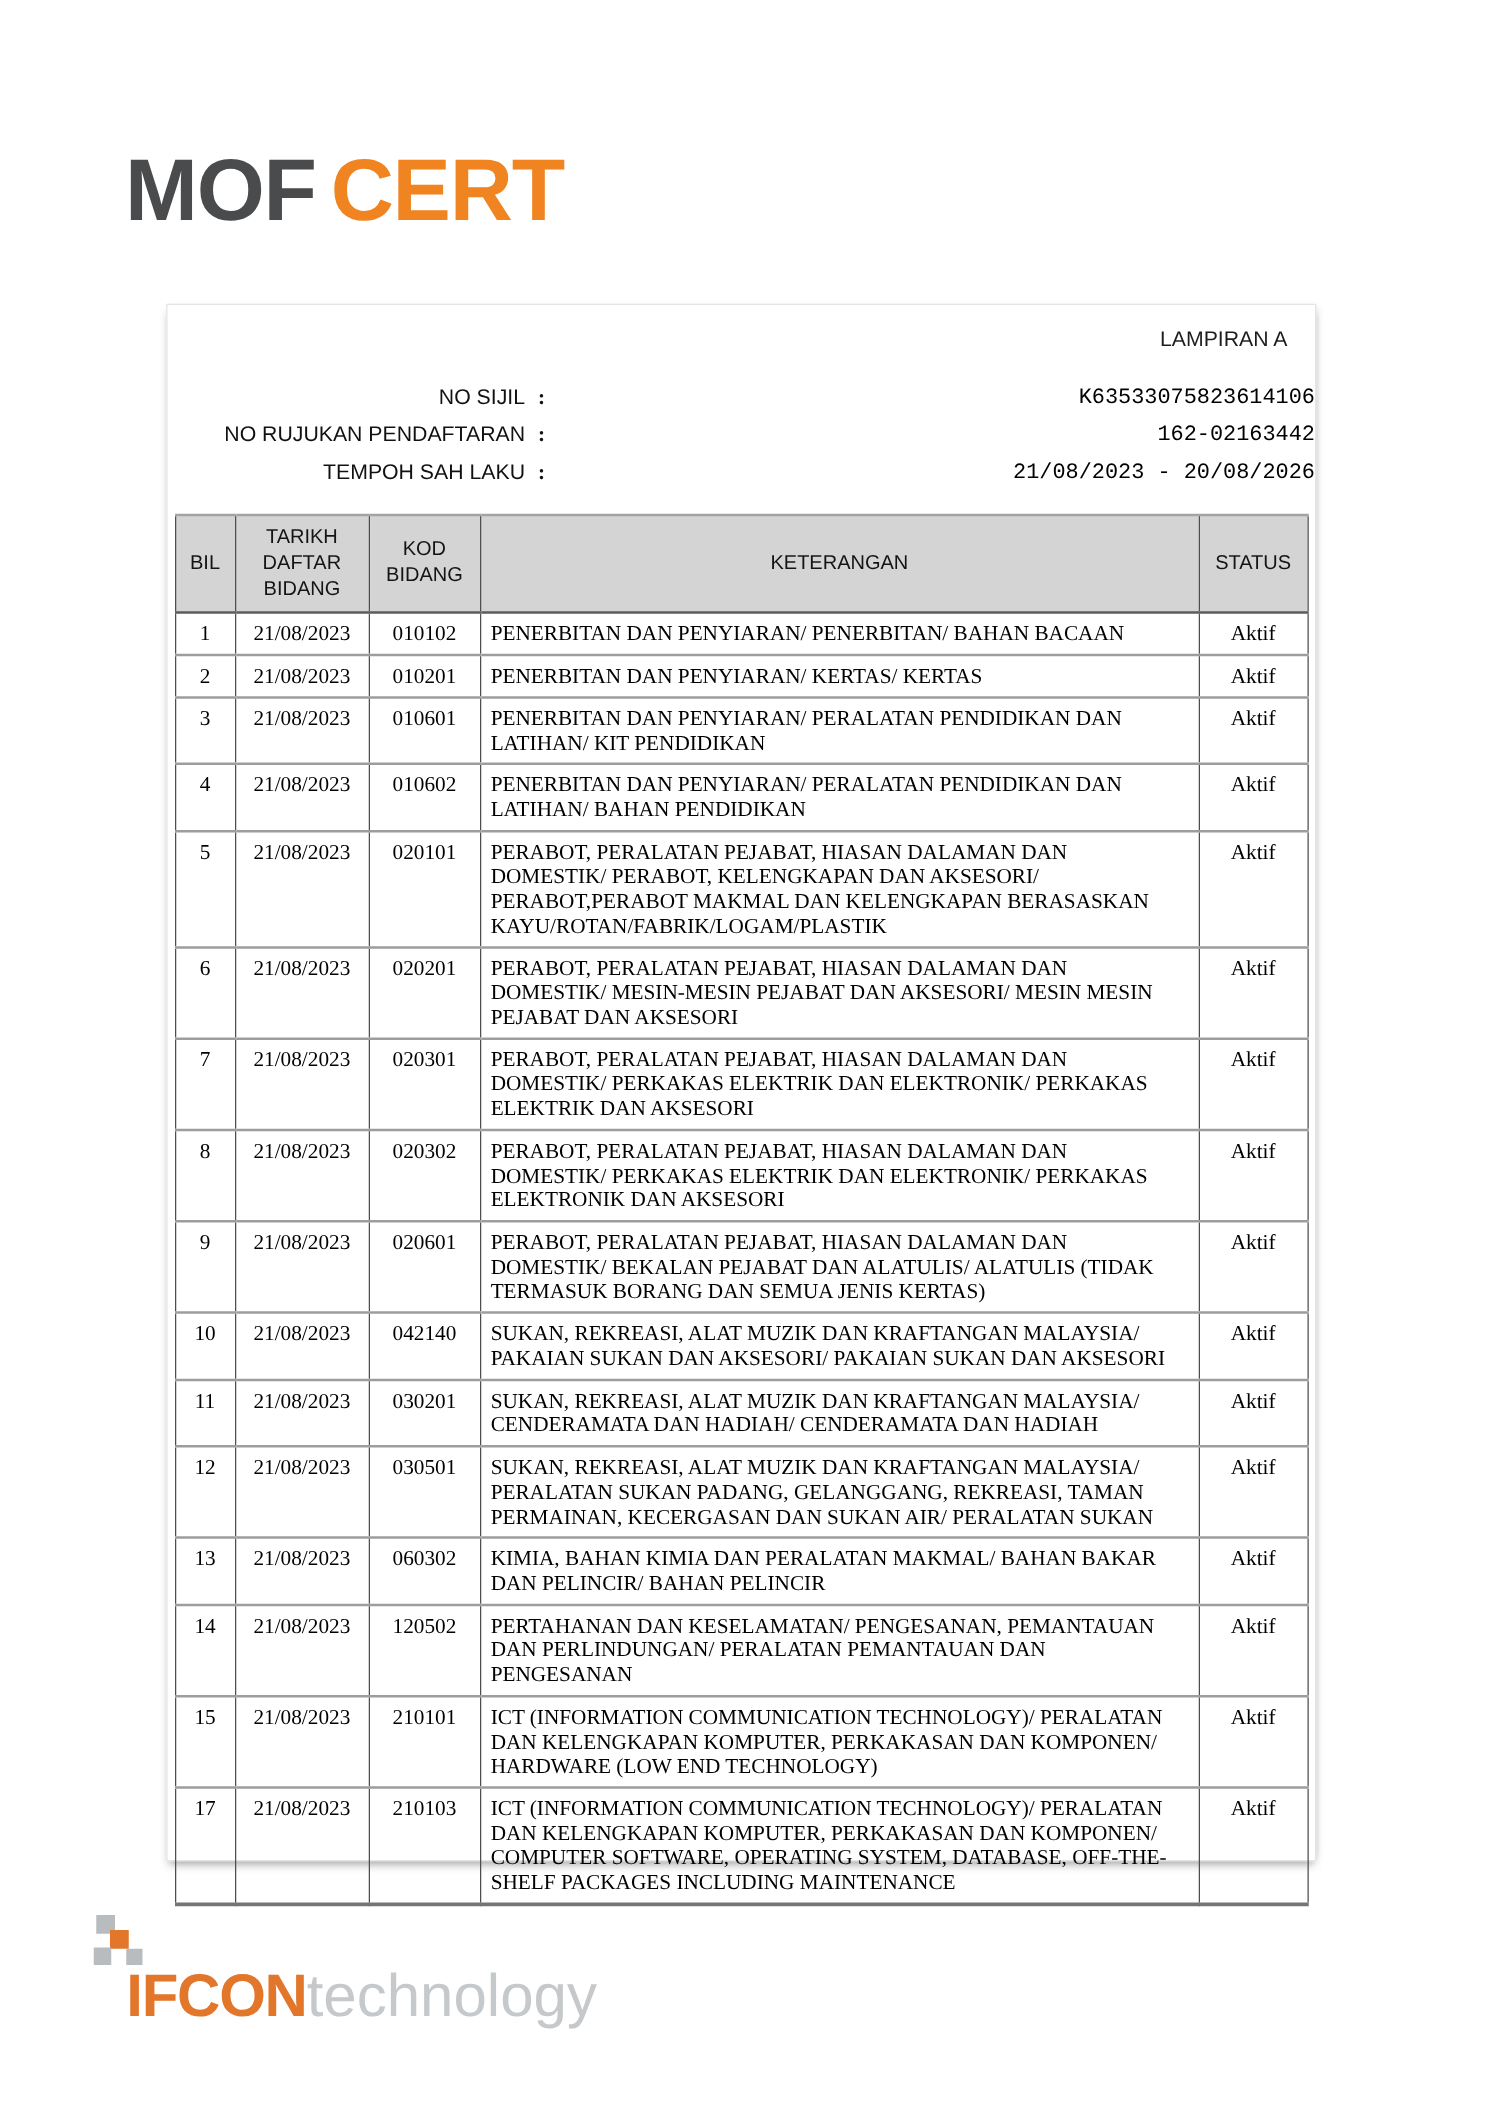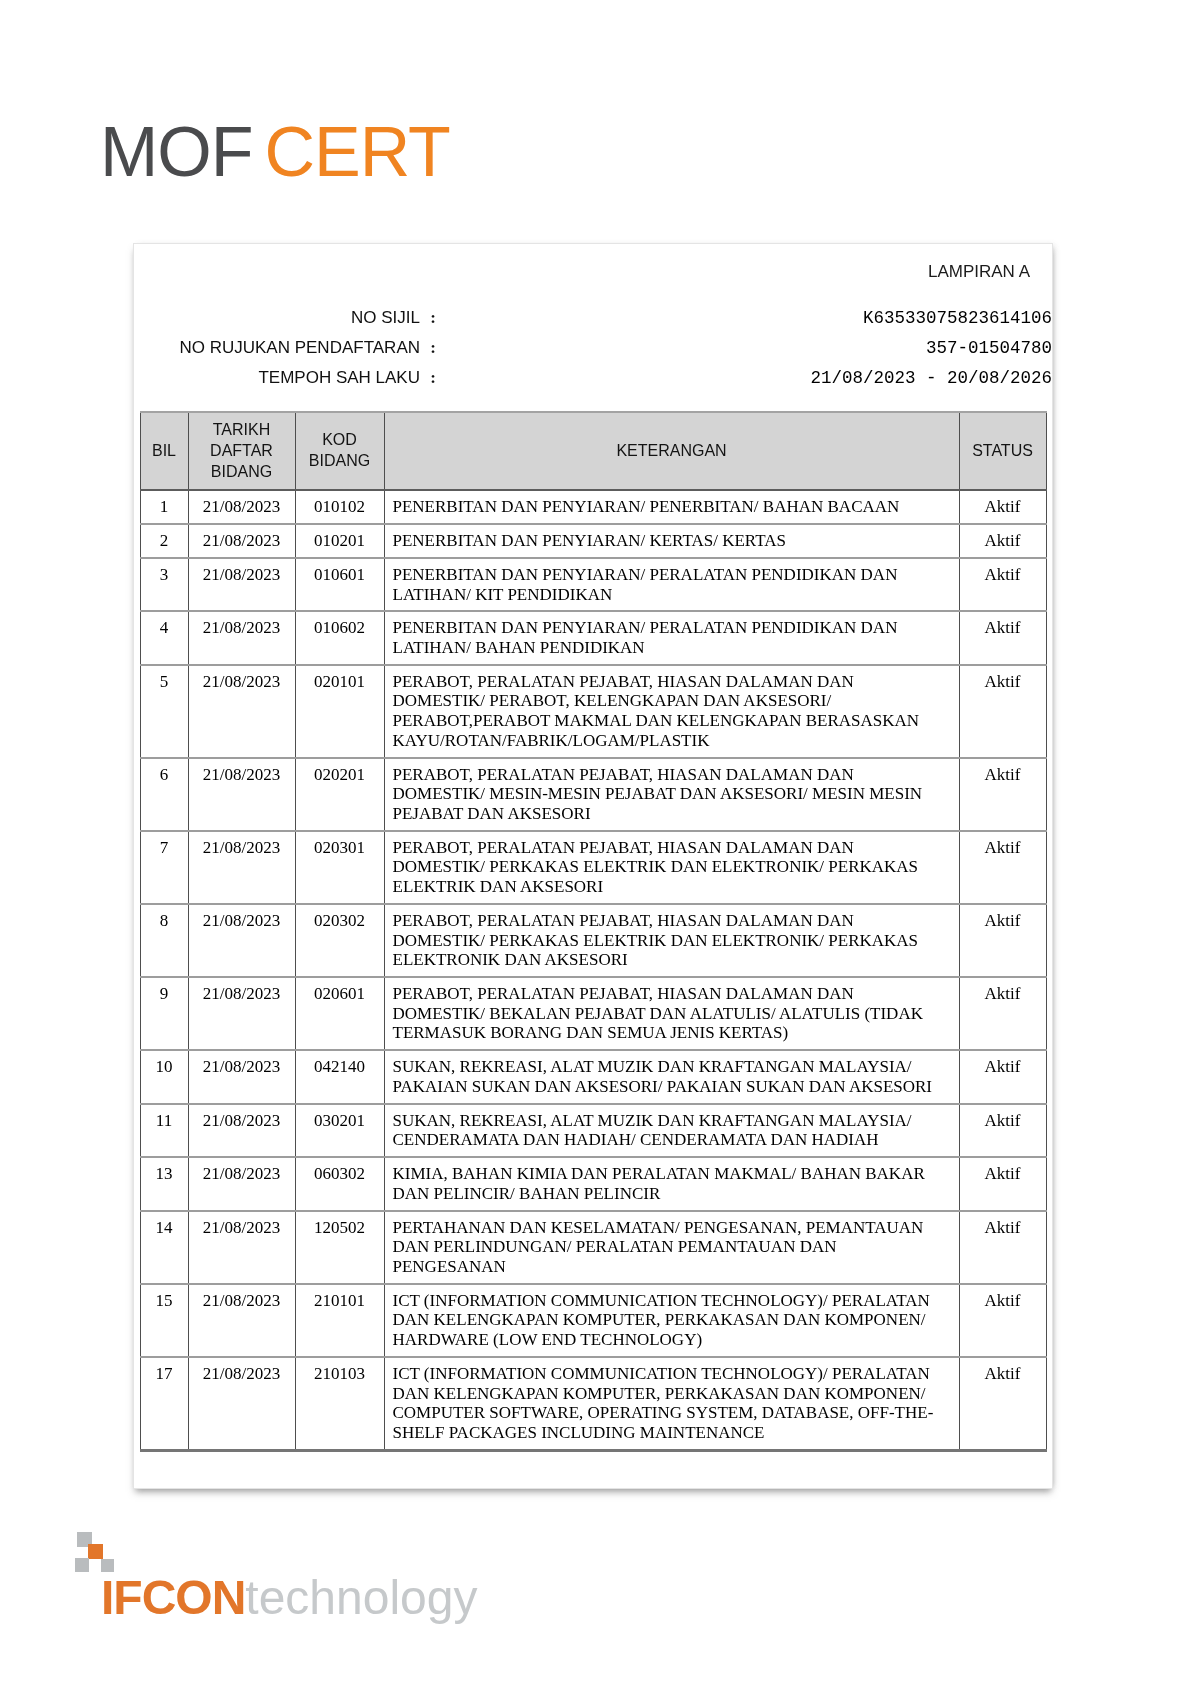--- a/index.html
+++ b/index.html
@@ -7,21 +7,21 @@
   body {
     width: 1200px; height: 1698px;
     position: relative;
     font-family: "Liberation Sans", sans-serif;
     overflow: hidden;
   }
 
   
   .brand {
     position: absolute; left: 100px; top: 112px;
-    font-size: 70px; font-weight: normal; letter-spacing: -1px;
+    font-size: 70px; font-weight: bold; letter-spacing: -1px;
     font-family: "Liberation Sans", sans-serif;
   }
   .brand-mof  { color: var(--brand-dark, #4a4b4d); }
   .brand-cert { color: var(--brand-orange, #f08421); margin-left: 12px; }
 
   
   .paper {
     position: absolute; left: 133px; top: 243px;
     width: 920px; height: 1246px;
     background: #fff;
@@ -100,21 +100,21 @@
 
   <div class="fields">
     <div class="field-row">
       <span class="field-label">NO SIJIL</span>
       <span class="field-colon">:</span>
       <span class="field-value">K63533075823614106</span>
     </div>
     <div class="field-row">
       <span class="field-label">NO RUJUKAN PENDAFTARAN</span>
       <span class="field-colon">:</span>
-      <span class="field-value">357-01504780</span>
+      <span class="field-value">162-02163442</span>
     </div>
     <div class="field-row">
       <span class="field-label">TEMPOH SAH LAKU</span>
       <span class="field-colon">:</span>
       <span class="field-value">21/08/2023 - 20/08/2026</span>
     </div>
   </div>
 
   <table class="bidang">
     <colgroup>
@@ -205,20 +205,27 @@
           <td class="col-status">Aktif</td>
         </tr>
         <tr>
           <td class="col-bil">11</td>
           <td class="col-tarikh">21/08/2023</td>
           <td class="col-kod">030201</td>
           <td class="col-ket">SUKAN, REKREASI, ALAT MUZIK DAN KRAFTANGAN MALAYSIA/ CENDERAMATA DAN HADIAH/ CENDERAMATA DAN HADIAH</td>
           <td class="col-status">Aktif</td>
         </tr>
         <tr>
+          <td class="col-bil">12</td>
+          <td class="col-tarikh">21/08/2023</td>
+          <td class="col-kod">030501</td>
+          <td class="col-ket">SUKAN, REKREASI, ALAT MUZIK DAN KRAFTANGAN MALAYSIA/ PERALATAN SUKAN PADANG, GELANGGANG, REKREASI, TAMAN PERMAINAN, KECERGASAN DAN SUKAN AIR/ PERALATAN SUKAN</td>
+          <td class="col-status">Aktif</td>
+        </tr>
+        <tr>
           <td class="col-bil">13</td>
           <td class="col-tarikh">21/08/2023</td>
           <td class="col-kod">060302</td>
           <td class="col-ket">KIMIA, BAHAN KIMIA DAN PERALATAN MAKMAL/ BAHAN BAKAR DAN PELINCIR/ BAHAN PELINCIR</td>
           <td class="col-status">Aktif</td>
         </tr>
         <tr>
           <td class="col-bil">14</td>
           <td class="col-tarikh">21/08/2023</td>
           <td class="col-kod">120502</td>

